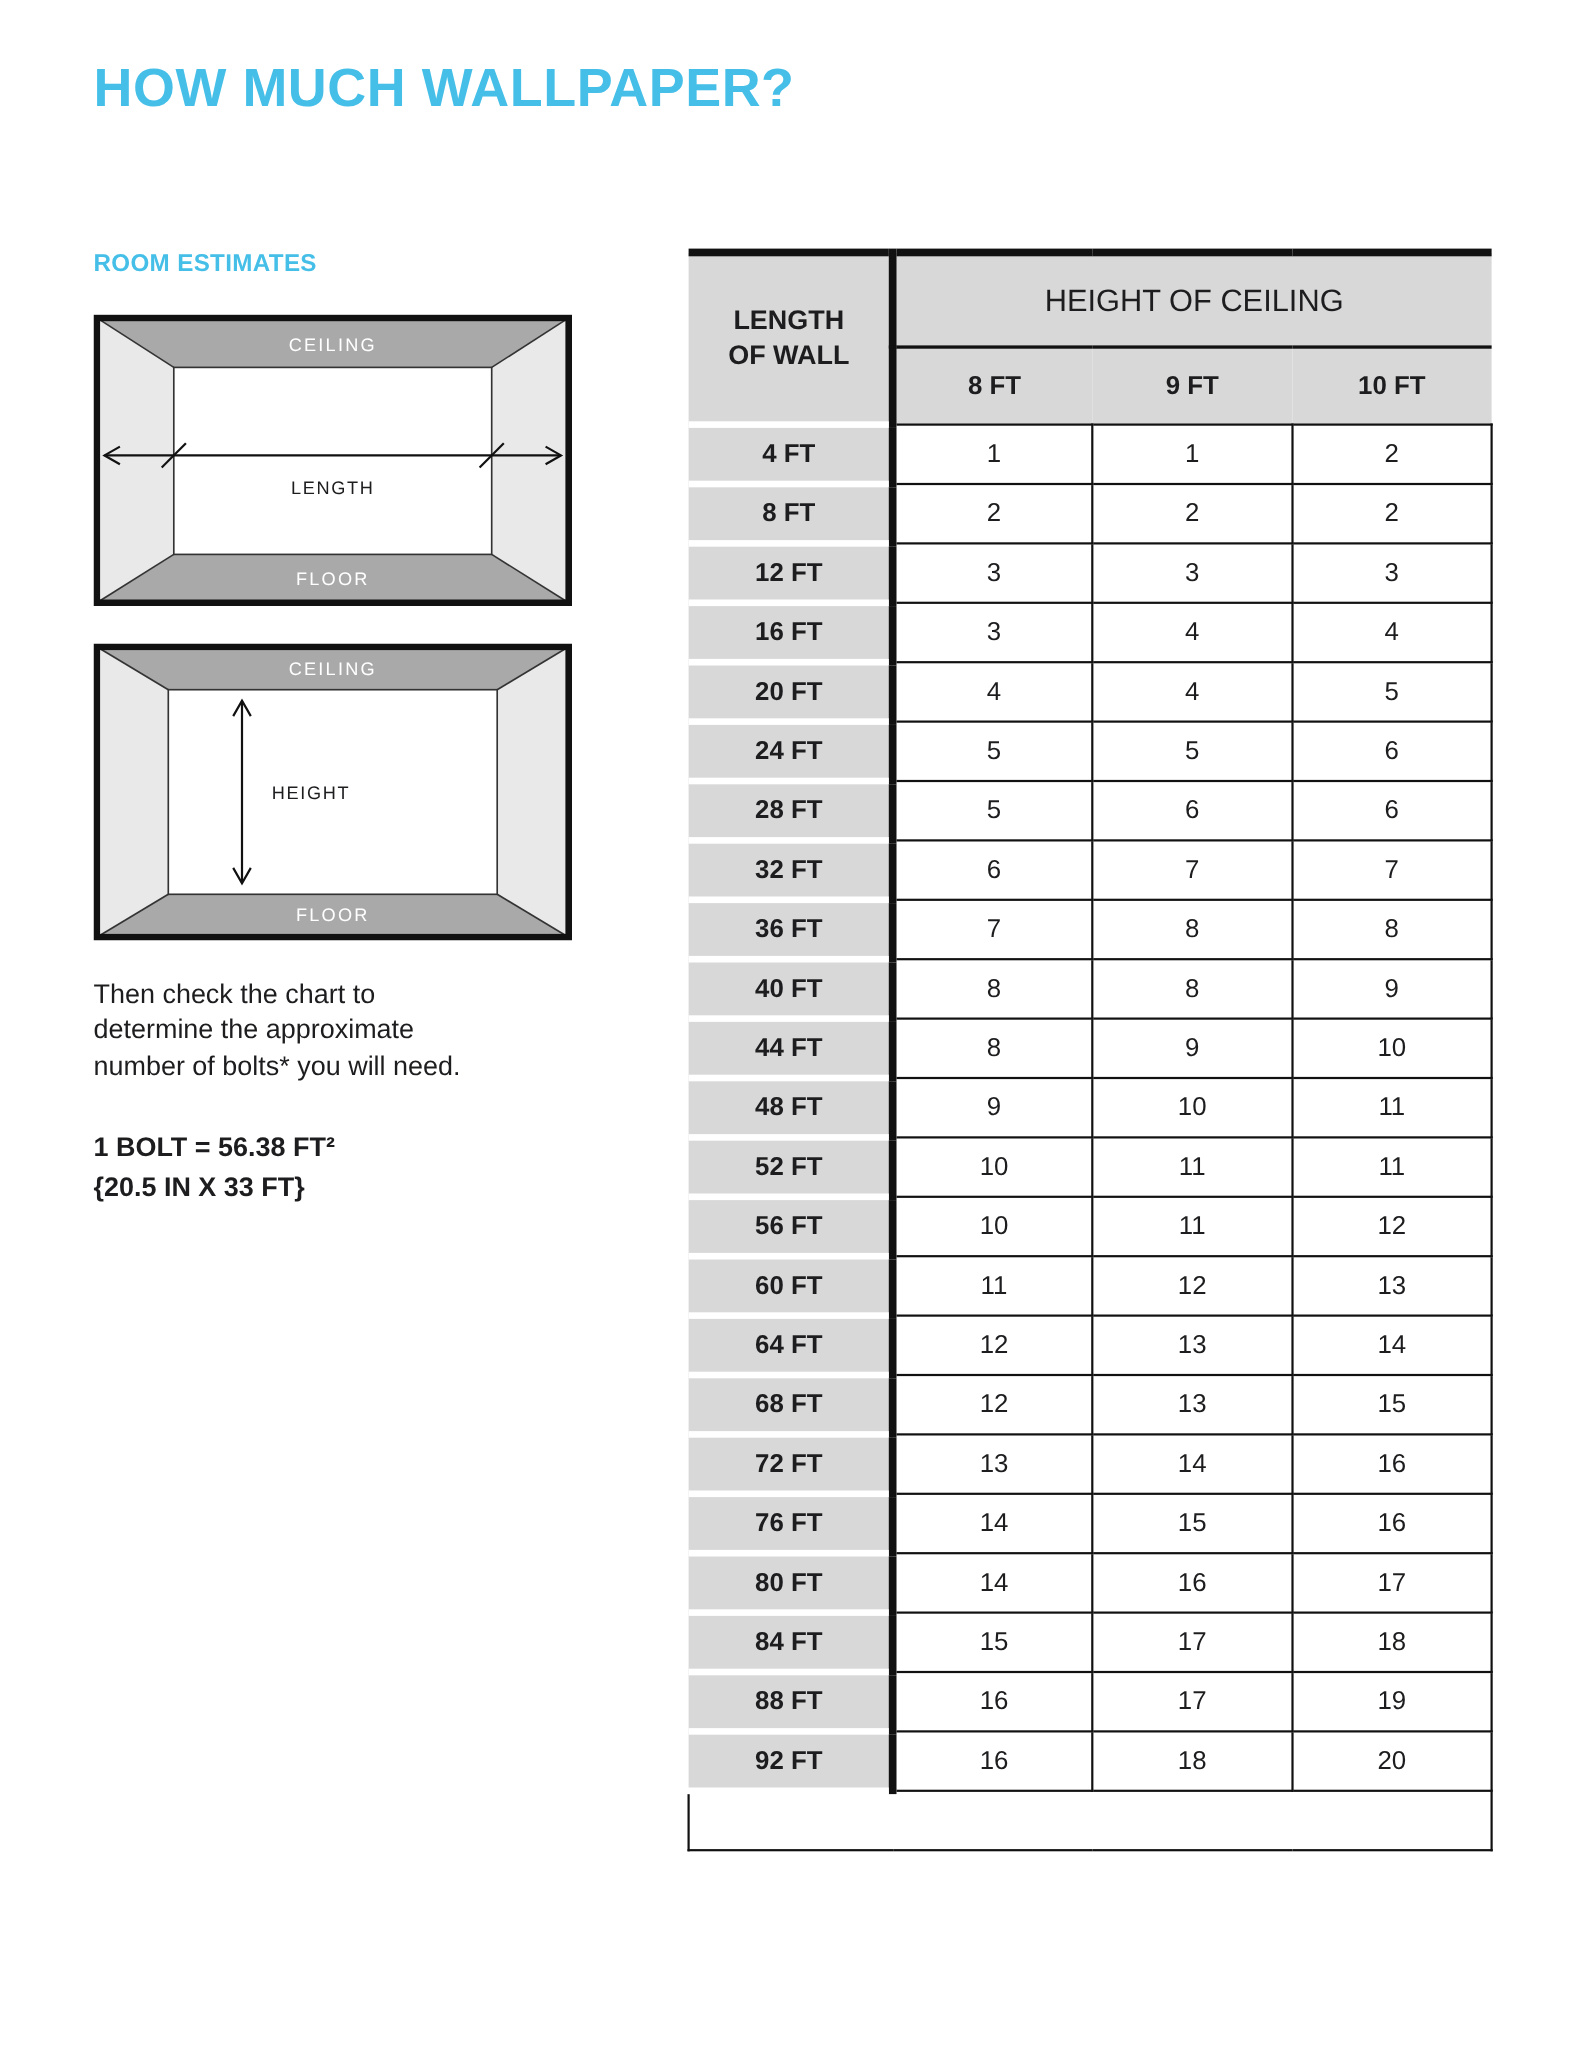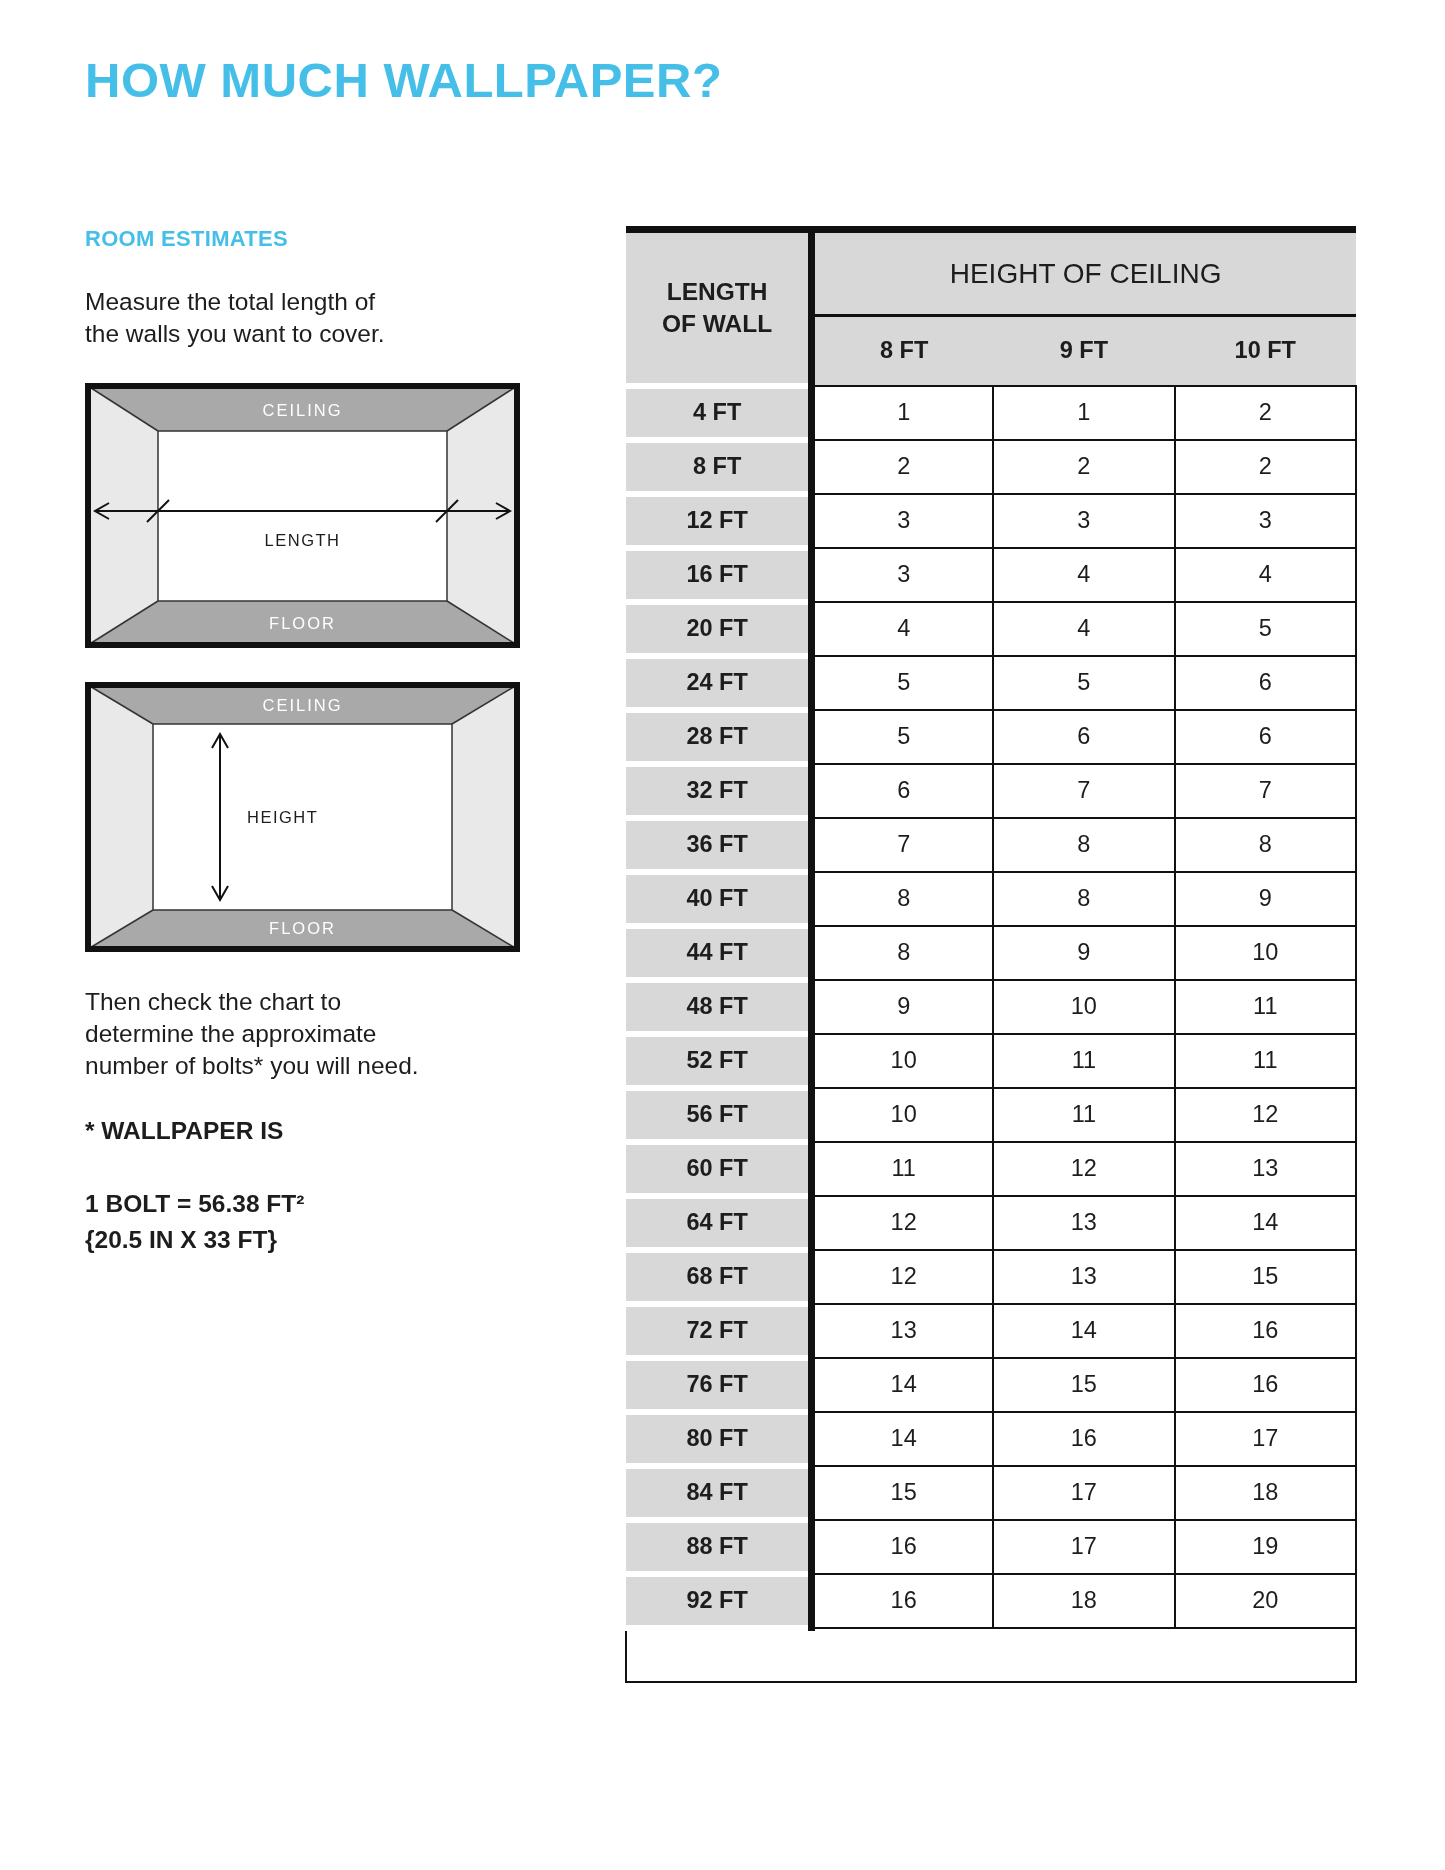--- a/index.html
+++ b/index.html
@@ -49,22 +49,20 @@
   .dim-label { fill:var(--ink); font-size:16.5px; letter-spacing:1.5px; font-family:"Liberation Sans", sans-serif; }
 </style>
 </head>
 <body>
 
 <h1 class="page-title">HOW MUCH WALLPAPER?</h1>
 
 <div class="left-col">
   <h2 class="section-heading">ROOM ESTIMATES</h2>
 
-  <p class="step-text">Measure the total length of
-the walls you want to cover.</p>
 
   <svg class="diagram" width="435" height="265" viewBox="0 0 435 265">
     <polygon points="3,3 432,3 362,48 73,48" fill="#a9a9a9"></polygon>
     <polygon points="3,262 432,262 362,218 73,218" fill="#a9a9a9"></polygon>
     <polygon points="3,3 73,48 73,218 3,262" fill="#e9e9e9"></polygon>
     <polygon points="432,3 362,48 362,218 432,262" fill="#e9e9e9"></polygon>
     <rect x="73" y="48" width="289" height="170" fill="#ffffff" stroke="#333" stroke-width="1.5"></rect>
     <line x1="3" y1="3" x2="73" y2="48" stroke="#333" stroke-width="1.5"></line>
     <line x1="432" y1="3" x2="362" y2="48" stroke="#333" stroke-width="1.5"></line>
     <line x1="3" y1="262" x2="73" y2="218" stroke="#333" stroke-width="1.5"></line>
@@ -102,21 +100,20 @@
       <polyline points="127,204 135,218 143,204"></polyline>
     </g>
     <text class="dim-label" x="162" y="141" text-anchor="start">HEIGHT</text>
   </svg>
 
   <p class="step-text">Then check the chart to
 determine the approximate
 number of bolts* you will need.</p>
 
   <div class="footnote">
-    <div>* WALLPAPER IS</div>
   </div>
 
   <div class="bolt-spec">
     <div>1 BOLT = 56.38 FT²</div>
     <div>{20.5 IN X 33 FT}</div>
   </div>
 </div>
 
 <div class="right-col">
 

